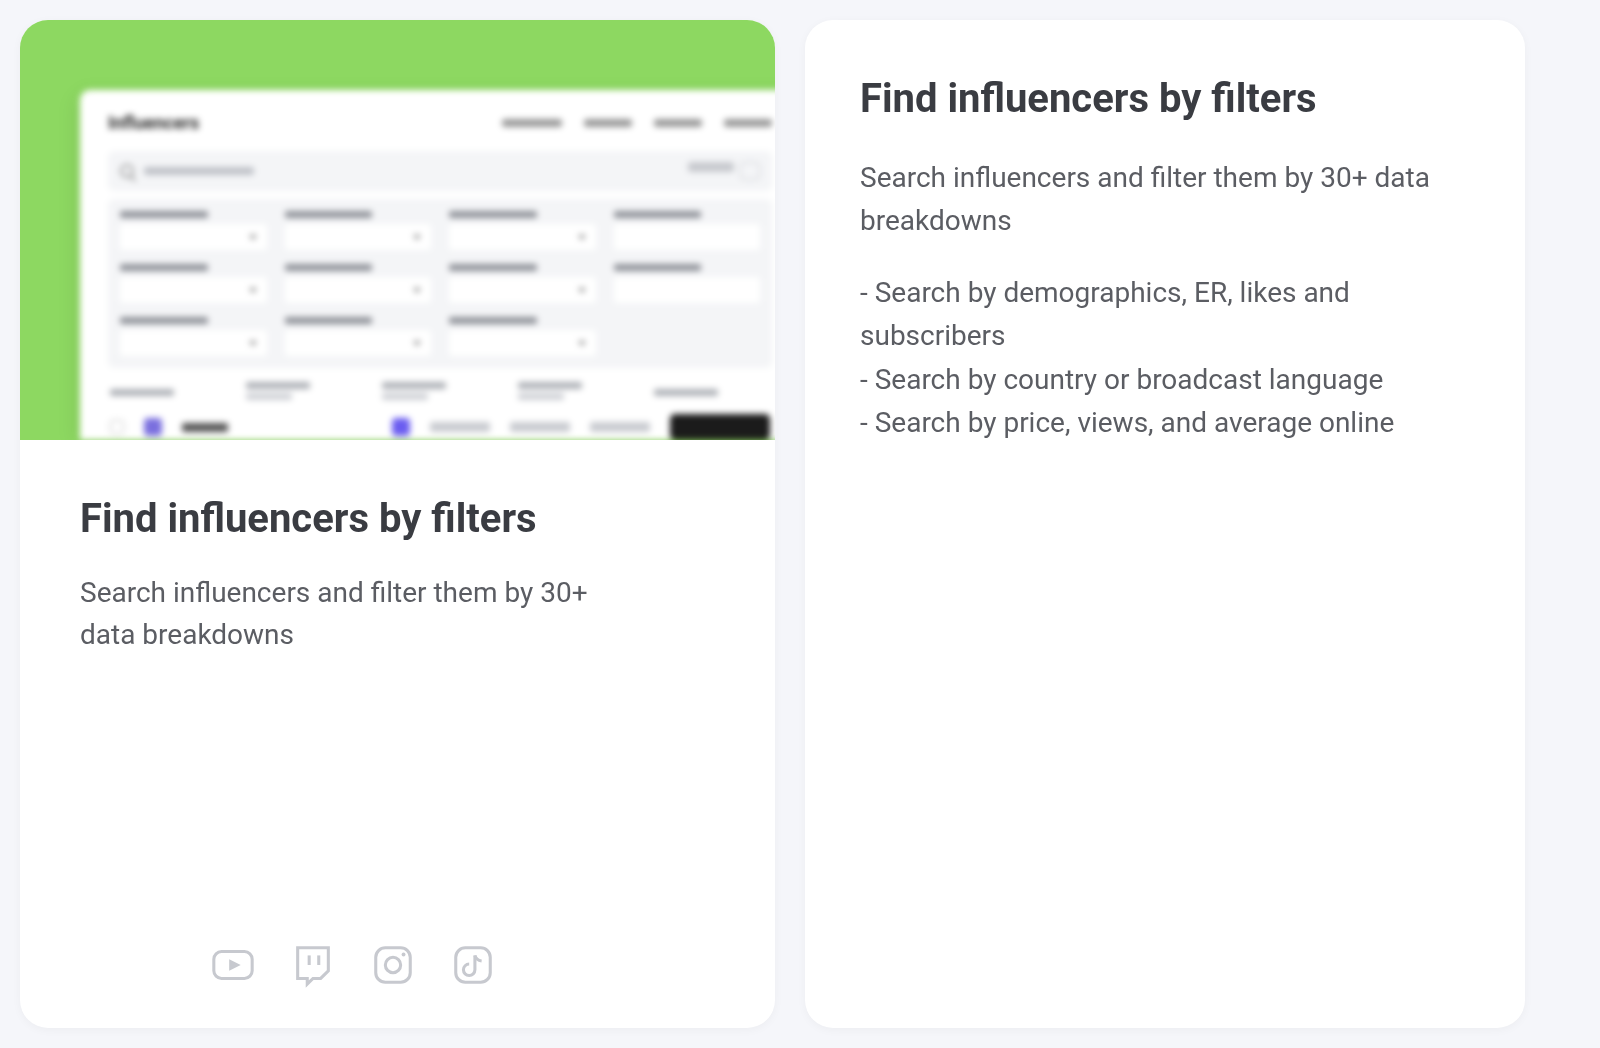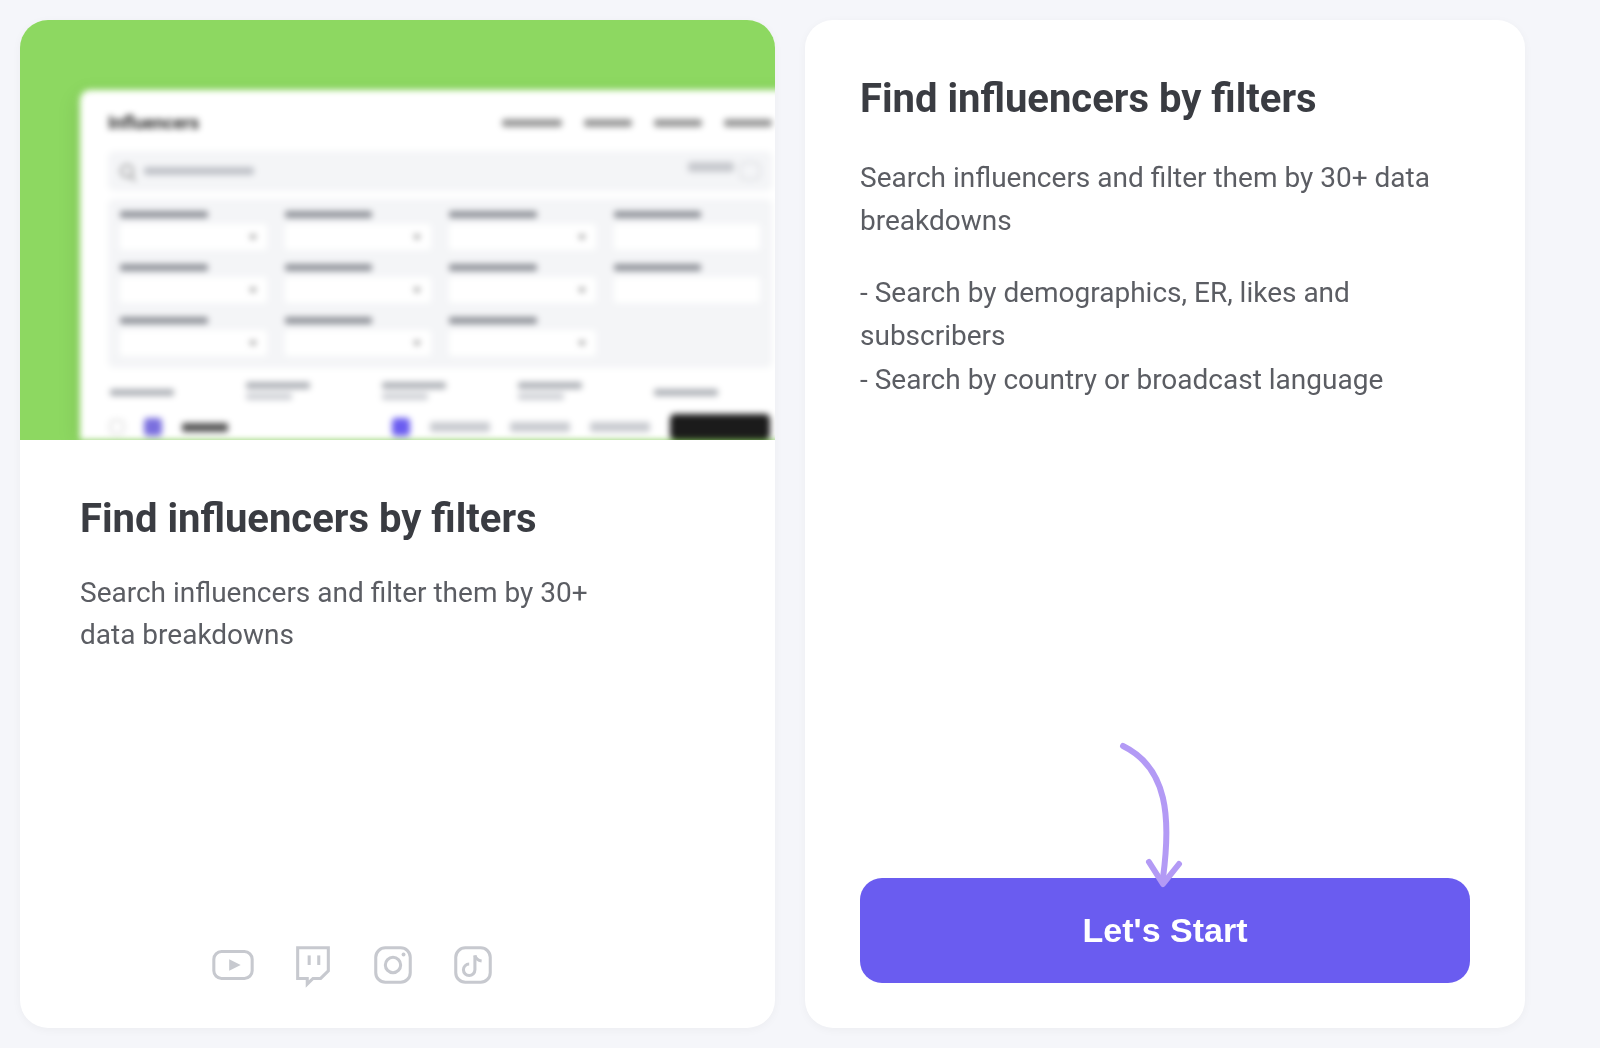--- a/index.html
+++ b/index.html
@@ -308,22 +308,16 @@
     </div>
   </div>
 </div>
 
 <div class="card card-right">
   <h2>Find influencers by filters</h2>
   <p class="intro">Search influencers and filter them by 30+ data breakdowns</p>
   <div class="bullets">
     <div>- Search by demographics, ER, likes and subscribers</div>
     <div>- Search by country or broadcast language</div>
+    <div>- Search by price, views, and average online</div>
   </div>
 
-  <div class="cta-wrap">
-    <svg class="arrow" width="120" height="160" viewBox="0 0 120 160" fill="none">
-      <path d="M30 8 C 75 30, 78 80, 70 140" stroke="#b39af5" stroke-width="6" stroke-linecap="round" fill="none"></path>
-      <path d="M56 124 L70 146 L86 126" stroke="#b39af5" stroke-width="6" stroke-linecap="round" stroke-linejoin="round" fill="none"></path>
-    </svg>
-    <button class="cta">Let's Start</button>
-  </div>
 </div>
 
 </body></html>

